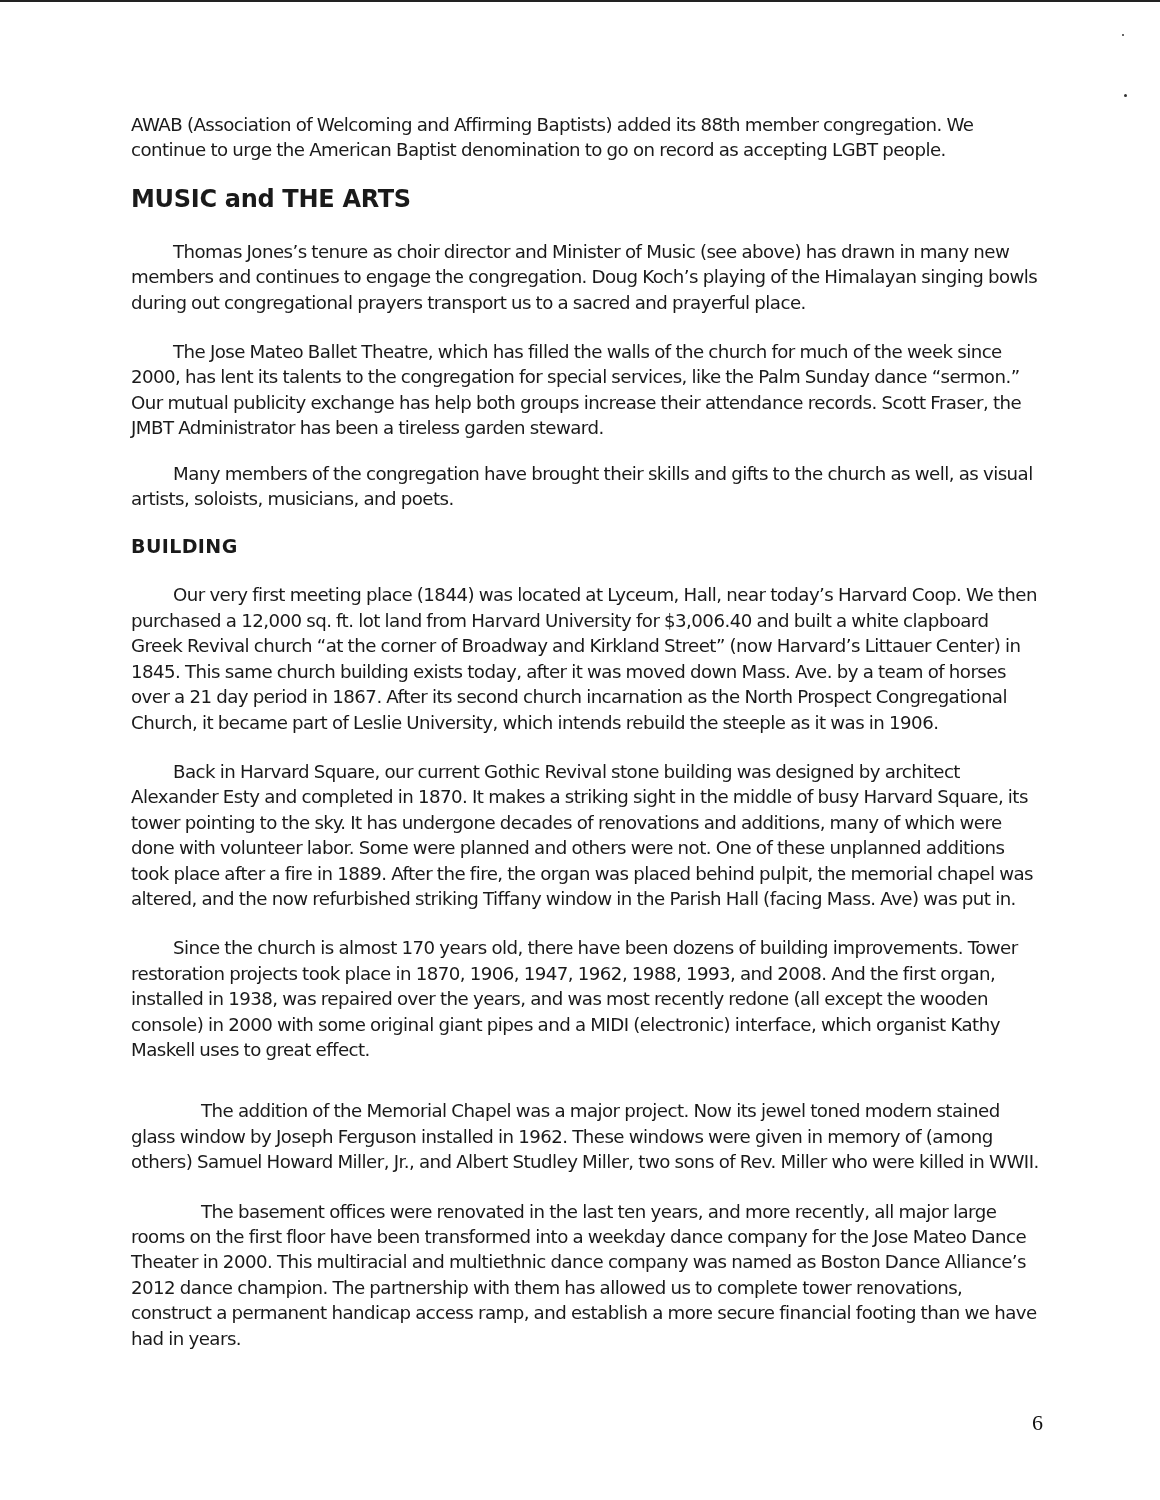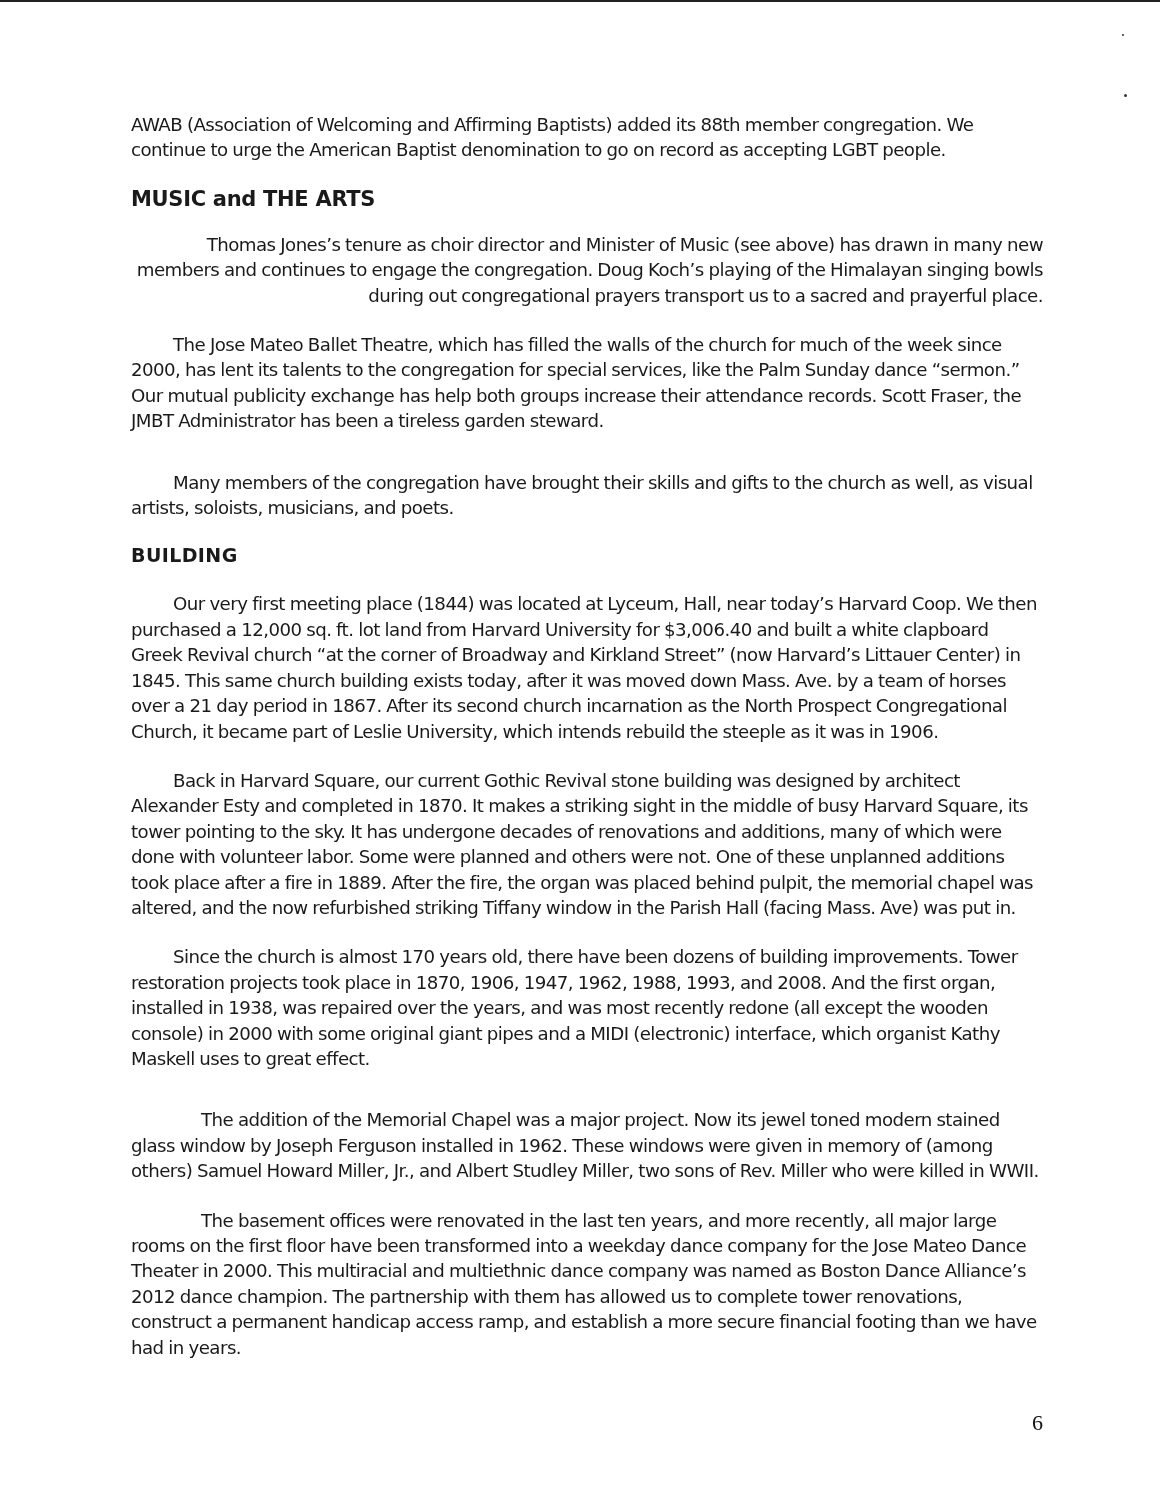--- a/index.html
+++ b/index.html
@@ -31,21 +31,21 @@
       font-size: 18.2px;
       line-height: 25.4px;
       margin: 0;
       letter-spacing: -0.55px;
       word-spacing: -0.5px;
     }
     .indent { text-indent: 42px; }
     .indent-wide { text-indent: 70px; }
     .heading {
       font-weight: bold;
-      font-size: 21px;
+      font-size: 24px;
       letter-spacing: -0.3px;
       margin: 0;
       line-height: 25px;
     }
     .heading.building {
       letter-spacing: 0.4px;
       font-size: 19px;
     }
     .page-number {
       position: absolute;
@@ -68,23 +68,23 @@
 <div class="top-rule"></div>
 <div class="speck" style="left:1122px; top:34px; width:2px; height:2px;"></div>
 <div class="speck" style="left:1124px; top:94px;"></div>
 
 <div class="page">
 
   <p class="para">AWAB (Association of Welcoming and Affirming Baptists) added its 88th member congregation. We continue to urge the American Baptist denomination to go on record as accepting LGBT people.</p>
 
   <section style="margin-top:24px;">
     <h2 class="heading">MUSIC and THE ARTS</h2>
-    <p class="para indent" style="margin-top:20px;text-align:right;">Thomas Jones’s tenure as choir director and Minister of Music (see above) has drawn in many new members and continues to engage the congregation.  Doug Koch’s playing of the Himalayan singing bowls during out congregational prayers transport us to a sacred and prayerful place.</p>
+    <p class="para indent" style="margin-top:27px;">Thomas Jones’s tenure as choir director and Minister of Music (see above) has drawn in many new members and continues to engage the congregation.  Doug Koch’s playing of the Himalayan singing bowls during out congregational prayers transport us to a sacred and prayerful place.</p>
     <p class="para indent" style="margin-top:24px;">The Jose Mateo Ballet Theatre, which has filled the walls of the church for much of the week since 2000, has lent its talents to the congregation for special services, like the Palm Sunday dance “sermon.” Our mutual publicity exchange has help both groups increase their attendance records. Scott Fraser, the JMBT Administrator has been a tireless garden steward.</p>
-    <p class="para indent" style="margin-top:36px;">Many members of the congregation have brought their skills and gifts to the church as well, as visual artists, soloists, musicians, and poets.</p>
+    <p class="para indent" style="margin-top:20px;">Many members of the congregation have brought their skills and gifts to the church as well, as visual artists, soloists, musicians, and poets.</p>
   </section>
 
   <section style="margin-top:23px;">
     <h2 class="heading building">BUILDING</h2>
     <p class="para indent" style="margin-top:23px;">Our very first meeting place (1844) was located at Lyceum, Hall, near today’s Harvard Coop. We then purchased a 12,000 sq. ft. lot land from Harvard University for $3,006.40 and built a white clapboard Greek Revival church “at the corner of Broadway and Kirkland Street” (now Harvard’s Littauer Center) in 1845. This same church building exists today, after it was moved down Mass. Ave. by a team of horses over a 21 day period in 1867. After its second church incarnation as the North Prospect Congregational Church, it became part of Leslie University, which intends rebuild the steeple as it was in 1906.</p>
     <p class="para indent" style="margin-top:24px;">Back in Harvard Square, our current Gothic Revival stone building was designed by architect Alexander Esty and completed in 1870. It makes a striking sight in the middle of busy Harvard Square, its tower pointing to the sky. It has undergone decades of renovations and additions, many of which were done with volunteer labor. Some were planned and others were not. One of these unplanned additions took place after a fire in 1889. After the fire, the organ was placed behind pulpit, the memorial chapel was altered, and the now refurbished striking Tiffany window in the Parish Hall (facing Mass. Ave) was put in.</p>
     <p class="para indent" style="margin-top:24px;">Since the church is almost 170 years old, there have been dozens of building improvements. Tower restoration projects took place in 1870, 1906, 1947, 1962, 1988, 1993, and 2008. And the first organ, installed in 1938, was repaired over the years, and was most recently redone (all except the wooden console) in 2000 with some original giant pipes and a MIDI (electronic) interface, which organist Kathy Maskell uses to great effect.</p>
     <p class="para indent-wide" style="margin-top:36px;">The addition of the Memorial Chapel was a major project. Now its jewel toned modern stained glass window by Joseph Ferguson installed in 1962. These windows were given in memory of (among others)  Samuel Howard Miller, Jr., and Albert Studley Miller, two sons of Rev. Miller who were killed in WWII.</p>
     <p class="para indent-wide" style="margin-top:24px;">The basement offices were renovated in the last ten years, and more recently, all major large rooms on the first floor have been transformed into a weekday dance company for the Jose Mateo Dance Theater in 2000. This multiracial and multiethnic dance company was named as Boston Dance Alliance’s 2012 dance champion. The partnership with them has allowed us to complete tower renovations, construct a permanent handicap access ramp, and establish a more secure financial footing than we have had in years.</p>
   </section>

